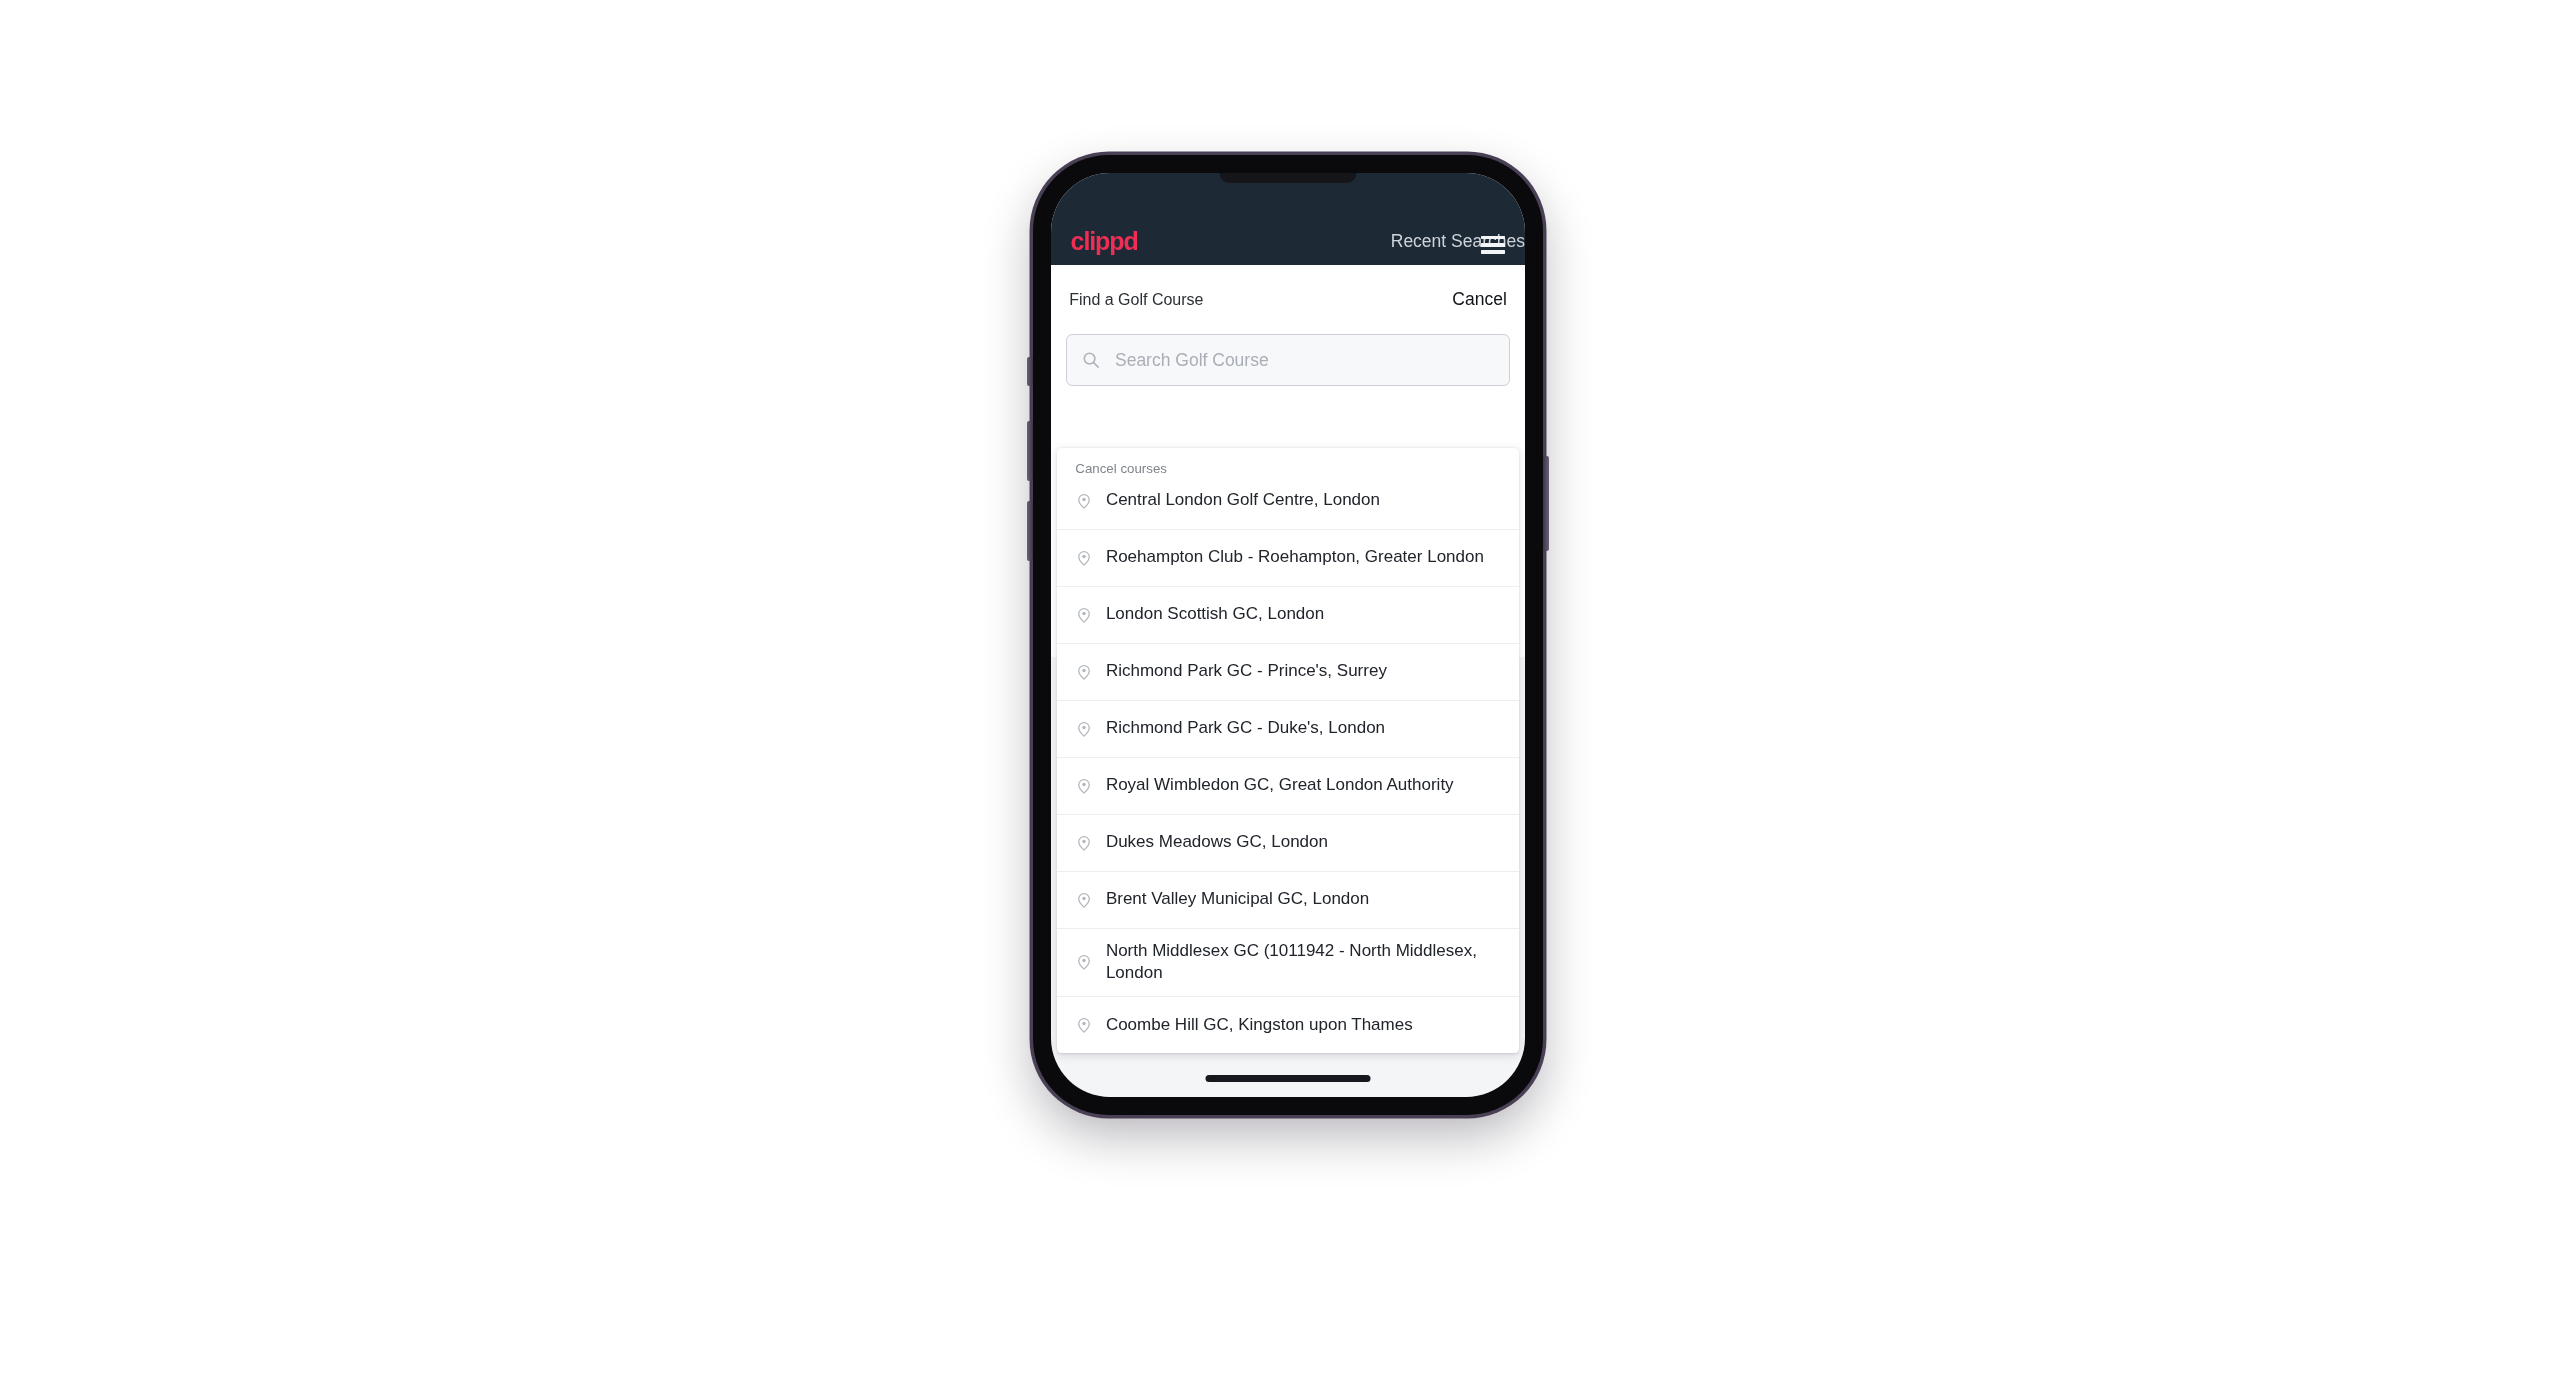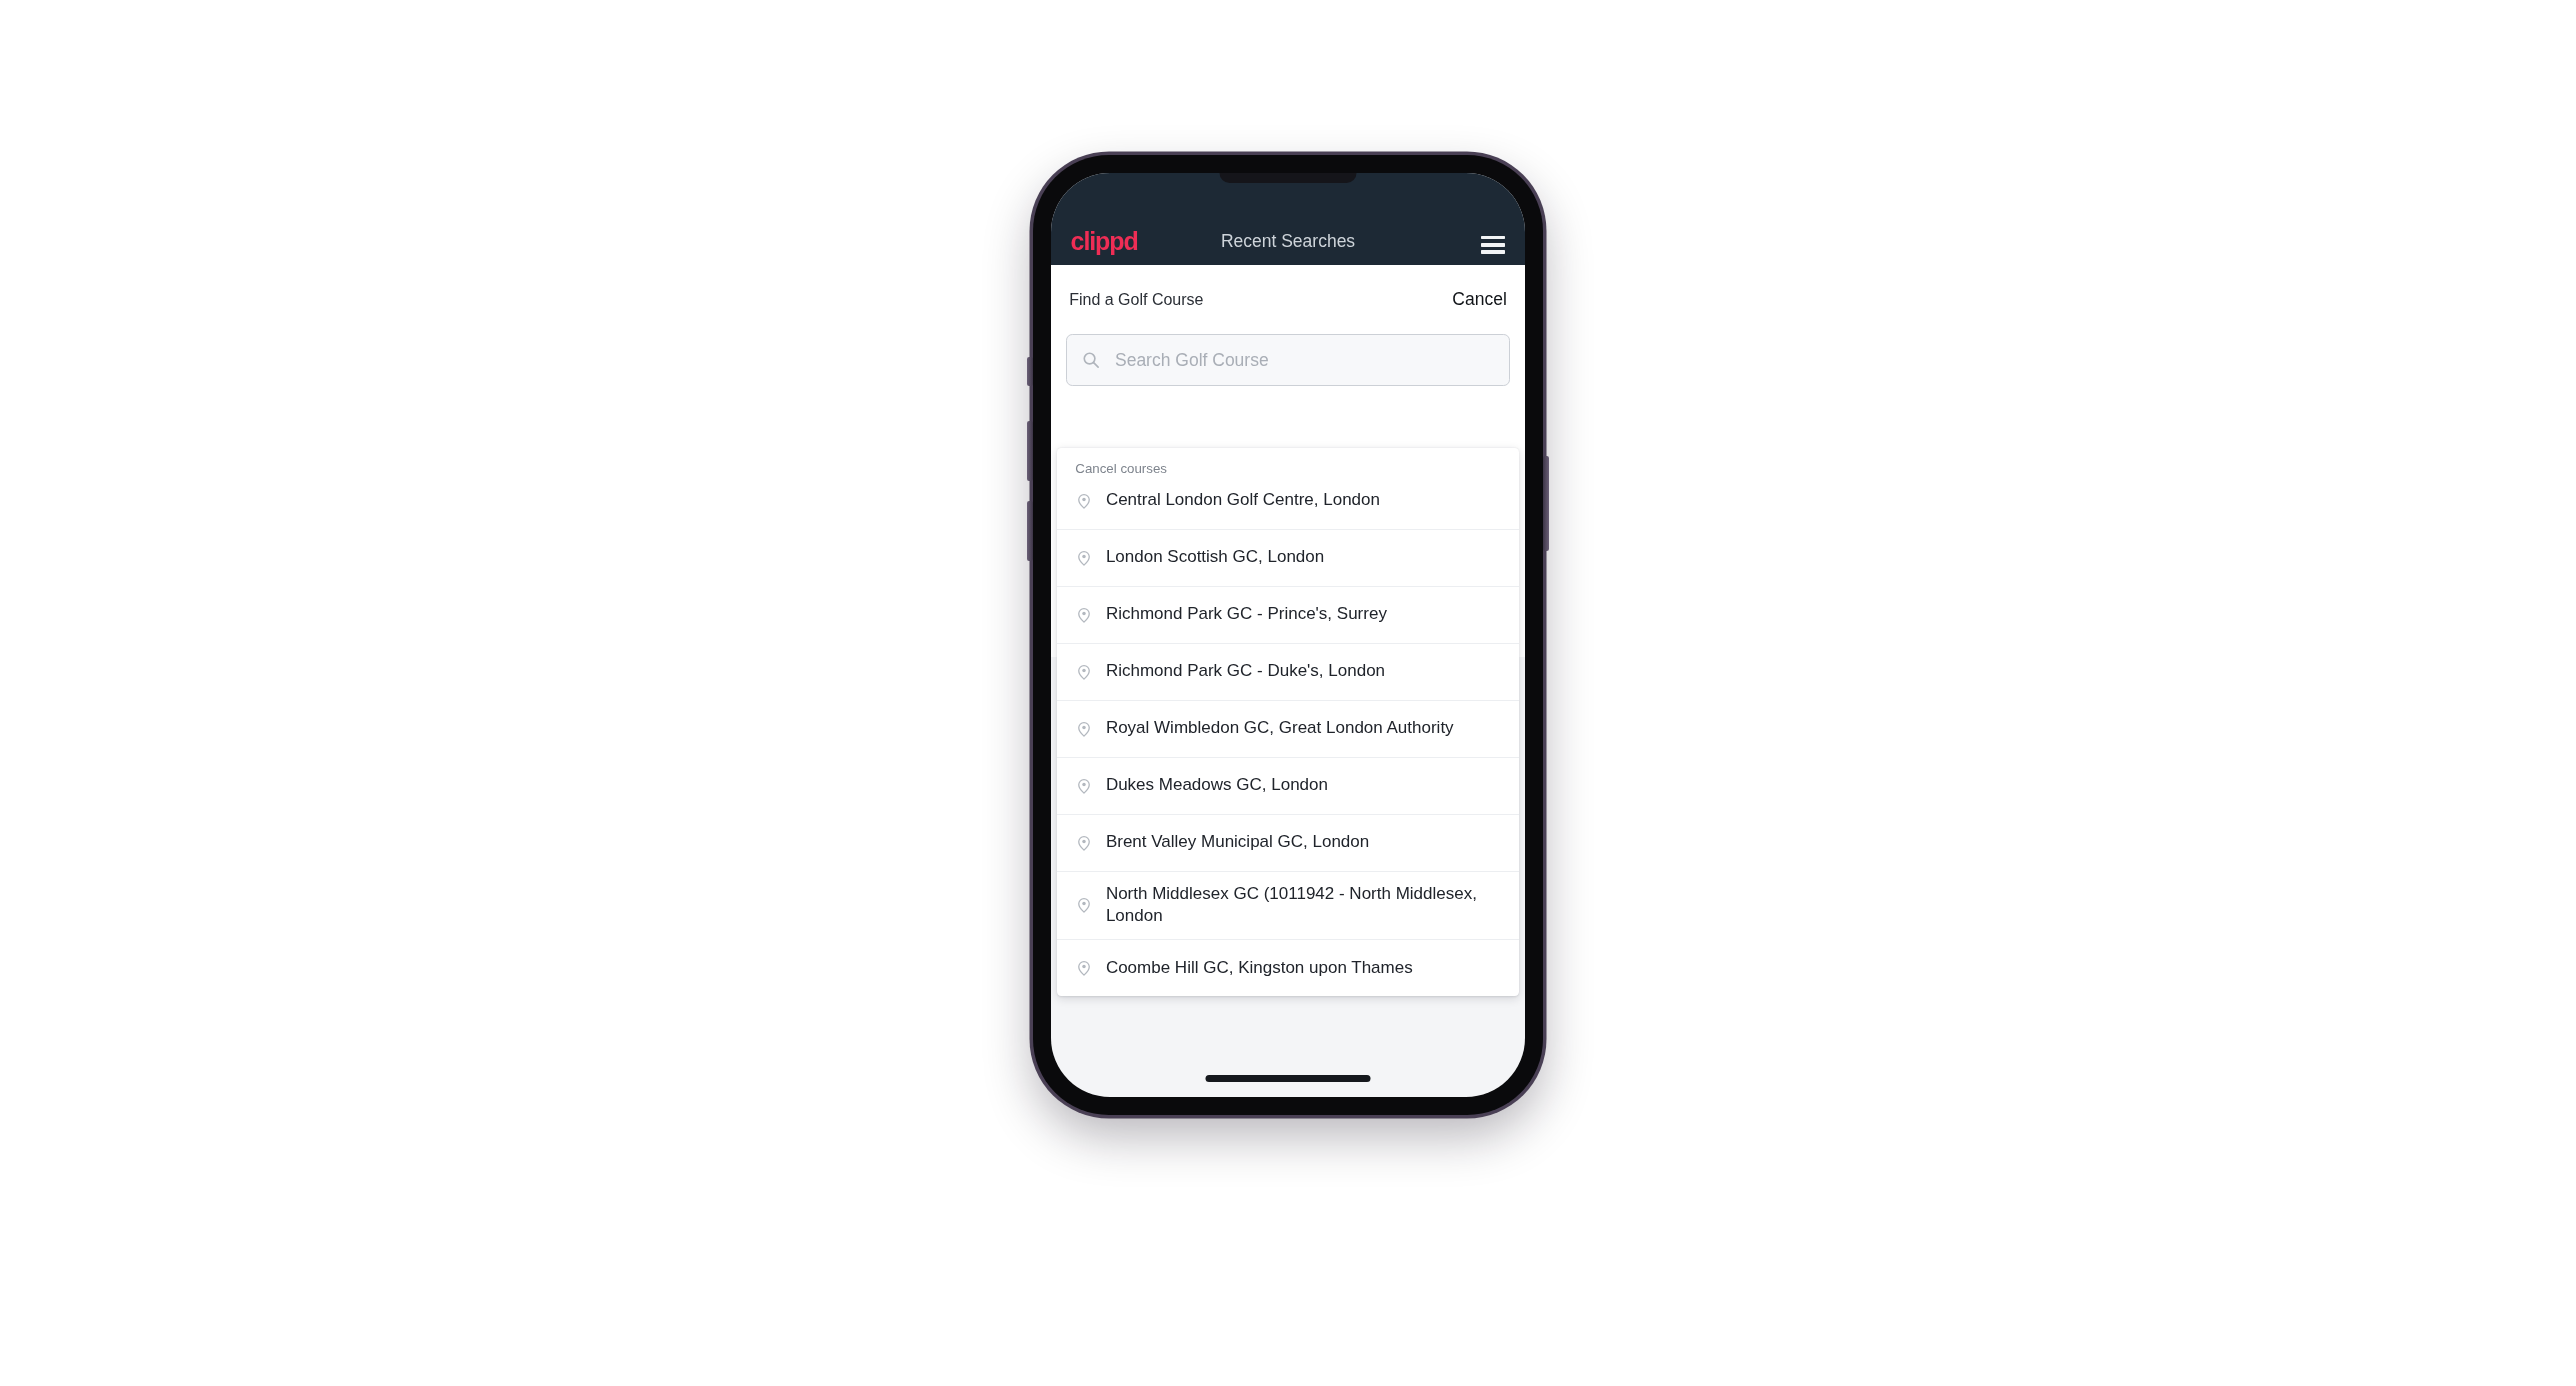--- a/index.html
+++ b/index.html
@@ -96,21 +96,21 @@
     line-height: 1;
     color: #ef2d55;
     white-space: nowrap;
     user-select: none;
   }
 
   .appbar-title {
     position: absolute;
     left: 0; right: 0;
     bottom: 12.6px;
-    text-align: center;
+    text-align: right;
     font-size: 17.5px;
     color: #ced4da;
     pointer-events: none;
   }
 
   .hamburger {
     margin-left: auto;
     width: 24px;
     height: 18px;
     display: flex;
@@ -269,20 +269,27 @@
           <div class="dropdown-label">Cancel courses</div>
           <div id="course-list">
   <div class="course-row first">
     <svg class="pin-icon" width="18" height="18" viewBox="0 0 24 24" fill="none" stroke="#b3b8bf" stroke-width="1.7">
       <path d="M12 21.5s7-6.1 7-11.1a7 7 0 1 0-14 0c0 5 7 11.1 7 11.1z"></path>
       <circle cx="12" cy="10" r="2.3" fill="#b3b8bf" stroke="none"></circle>
     </svg>
     <div class="course-name">Central London Golf Centre, London</div>
   </div>
 
+  <div class="course-row">
+    <svg class="pin-icon" width="18" height="18" viewBox="0 0 24 24" fill="none" stroke="#b3b8bf" stroke-width="1.7">
+      <path d="M12 21.5s7-6.1 7-11.1a7 7 0 1 0-14 0c0 5 7 11.1 7 11.1z"></path>
+      <circle cx="12" cy="10" r="2.3" fill="#b3b8bf" stroke="none"></circle>
+    </svg>
+    <div class="course-name">Roehampton Club - Roehampton, Greater London</div>
+  </div>
 
   <div class="course-row">
     <svg class="pin-icon" width="18" height="18" viewBox="0 0 24 24" fill="none" stroke="#b3b8bf" stroke-width="1.7">
       <path d="M12 21.5s7-6.1 7-11.1a7 7 0 1 0-14 0c0 5 7 11.1 7 11.1z"></path>
       <circle cx="12" cy="10" r="2.3" fill="#b3b8bf" stroke="none"></circle>
     </svg>
     <div class="course-name">London Scottish GC, London</div>
   </div>
 
   <div class="course-row">

